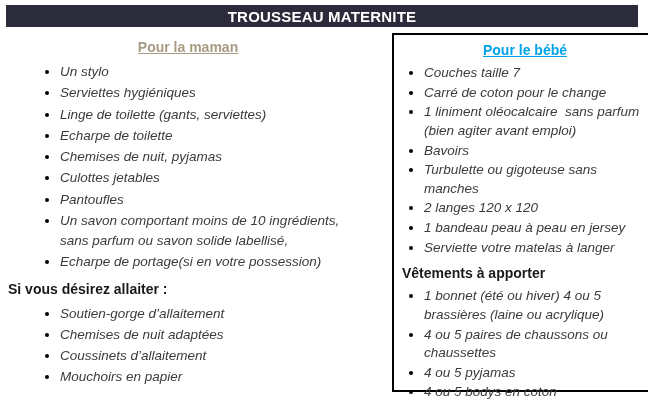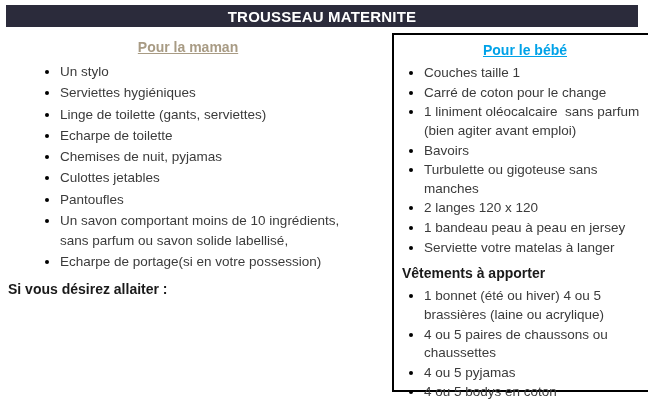--- a/index.html
+++ b/index.html
@@ -47,21 +47,21 @@
   .maman{color:var(--maman-heading);}
   .bebe{color:var(--bebe-heading);margin-top:2px;}
   .sub-heading{
     color:#1a1a1a;font-weight:bold;font-size:14px;
     margin-top:8px;margin-bottom:4px;
   }
   .sub-heading .u{white-space:pre-wrap;}
   .sub-heading .nu{text-decoration:none;white-space:pre;}
 
   ul.items{list-style:disc;color:#000;}
-  ul.items li{margin:0;}
+  ul.items li{margin:0;font-style:italic;}
   ul.items li span{color:var(--body-text);white-space:pre-wrap;}
 
   .left-col ul.items{padding-left:52px;margin:7px 0 2px 0;}
   .left-col ul.items li{font-size:13.5px;line-height:1.5;margin-bottom:1px;}
 
   .right-box ul.items{padding-left:22px;margin:6px 0 2px 0;}
   .right-box ul.items li{font-size:13.5px;line-height:1.38;margin-bottom:1px;}
 </style>
 </head>
 <body>
@@ -84,27 +84,33 @@
         <li><span>Culottes jetables</span></li>
         <li><span>Pantoufles</span></li>
         <li><span>Un savon comportant moins de 10 ingrédients, sans parfum ou savon solide labellisé,</span></li>
         <li><span>Echarpe de portage(si en votre possession)</span></li>
       </ul>
 
     <div class="sub-heading">
       <span class="u">Si vous désirez allaiter</span><span class="nu"> :</span>
     </div>
 
+    <ul class="items">
+        <li><span>Soutien-gorge d’allaitement</span></li>
+        <li><span>Chemises de nuit adaptées</span></li>
+        <li><span>Coussinets d’allaitement</span></li>
+        <li><span>Mouchoirs en papier</span></li>
+      </ul>
   </div>
 
   <div class="right-box">
     <div class="section-heading bebe">Pour le bébé</div>
 
     <ul class="items">
-        <li><span>Couches taille 1</span></li>
+        <li><span>Couches taille 7</span></li>
         <li><span>Carré de coton pour le change</span></li>
         <li><span>1 liniment oléocalcaire  sans parfum (bien agiter avant emploi)</span></li>
         <li><span>Bavoirs</span></li>
         <li><span>Turbulette ou gigoteuse sans manches</span></li>
         <li><span>2 langes 120 x 120</span></li>
         <li><span>1 bandeau peau à peau en jersey</span></li>
         <li><span>Serviette votre matelas à langer</span></li>
       </ul>
 
     <div class="sub-heading">

